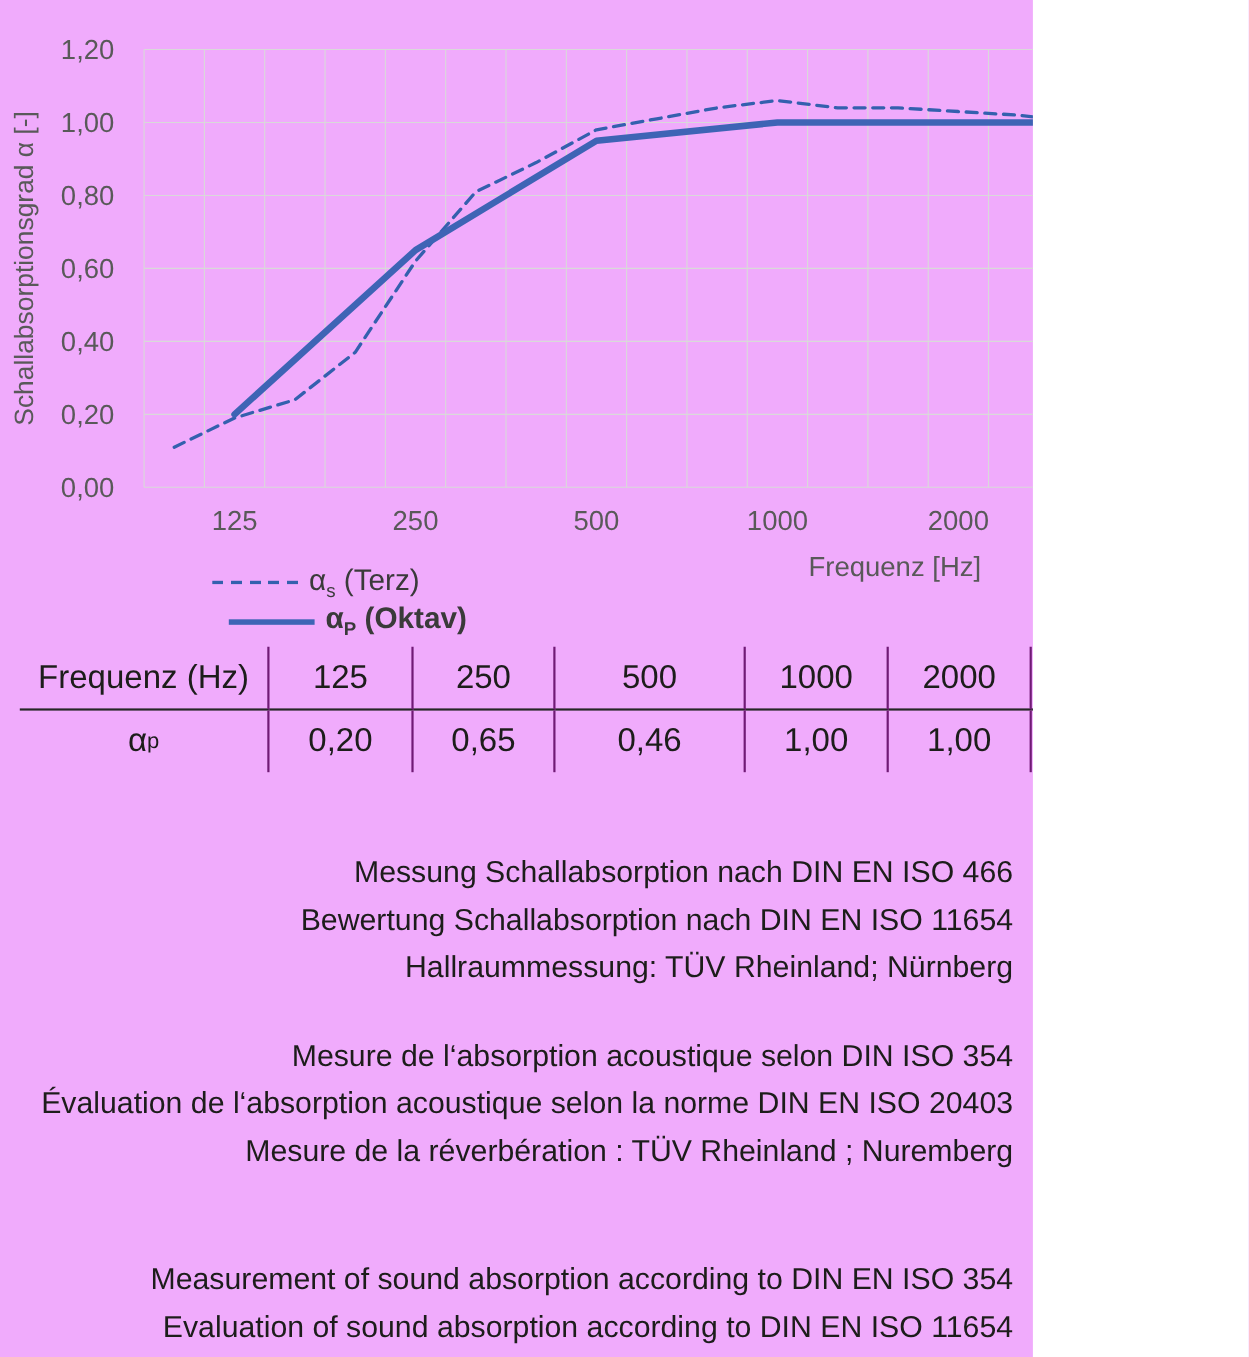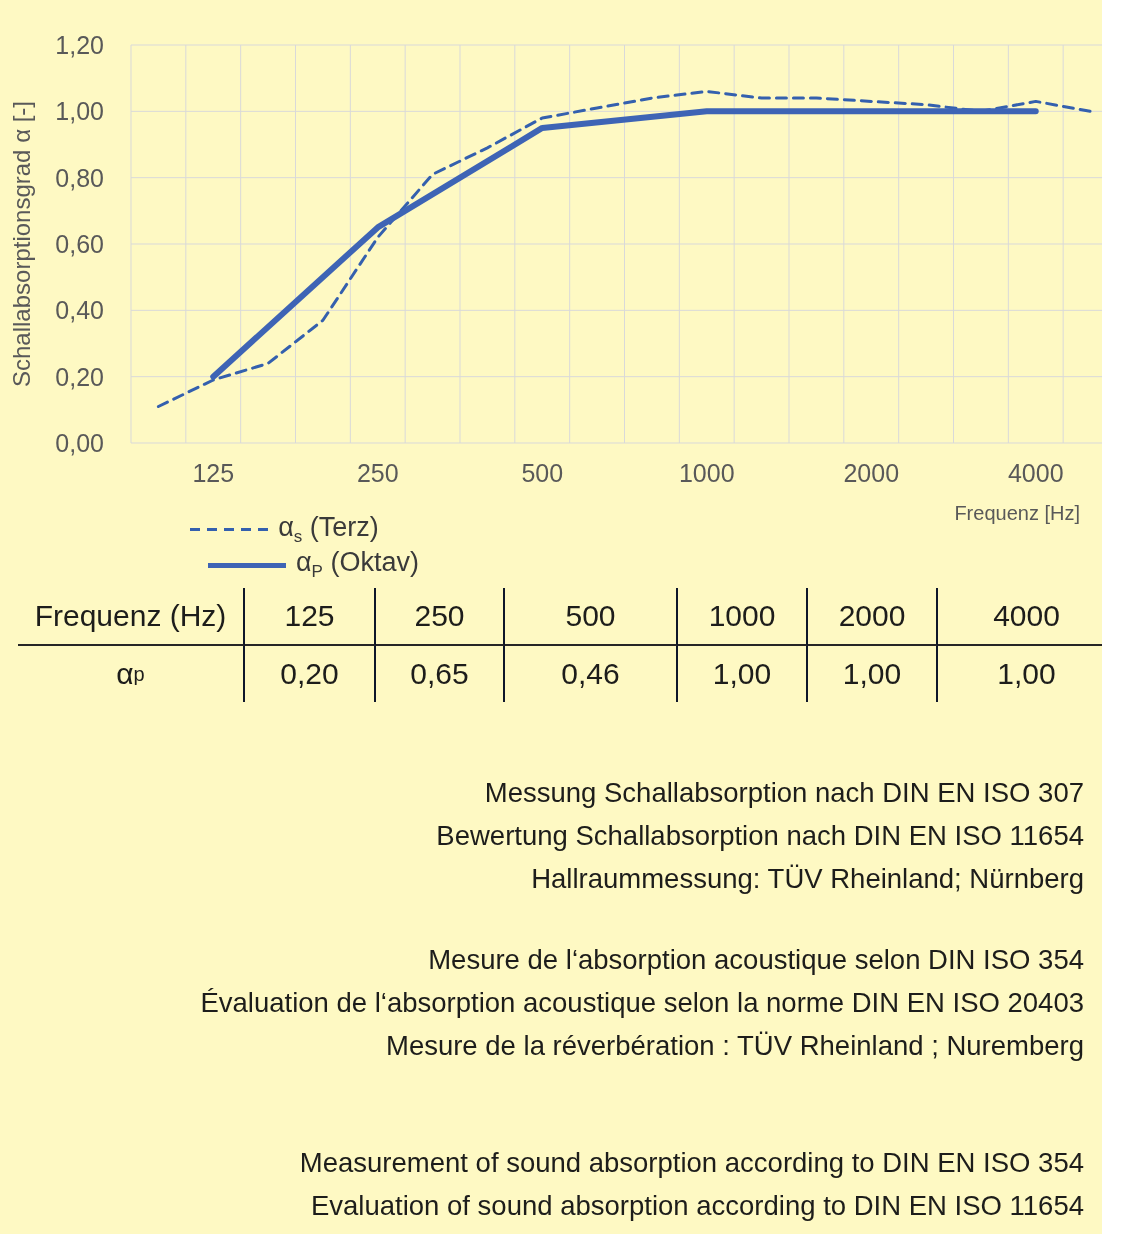--- a/index.html
+++ b/index.html
@@ -1,42 +1,42 @@
 <!DOCTYPE html>
 <html><head>
 <meta charset="utf-8">
 <style>
   html,body{margin:0;padding:0;background:#fff;}
-  .canvas{position:relative;width:1102px;height:1234px;background:#fef9c3;
+  .canvas{position:relative;width:939px;height:1234px;background:#f0abfc;
           font-family:"Liberation Sans",sans-serif;overflow:hidden;}
 
   
   #chart-svg{position:absolute;left:0;top:0;}
   #chart-svg text{font-family:"Liberation Sans",sans-serif;}
   #chart-svg .tick{font-size:25px;fill:#595959;}
   #chart-svg .ytitle{font-size:24px;fill:#595959;}
 
-  .freq-label{position:absolute;top:502px;right:22px;font-size:20px;color:#595959;margin-left:31px;}
+  .freq-label{position:absolute;top:502px;right:47px;font-size:25px;color:#595959;margin-left:31px;}
 
   
   .legend{position:absolute;left:150px;top:512px;display:flex;align-items:center;height:40px;color:#3a3a3a;flex-direction:column;}
   .legend-item{display:flex;align-items:center;}
-  .legend-item + .legend-item{margin-left:58px;}
+  .legend-item + .legend-item{margin-left:58px;font-weight:bold;}
   .sample{display:inline-block;width:78px;margin-right:10px;}
   .sample-dashed{height:3px;background:repeating-linear-gradient(90deg,#3460AE 0 10px,transparent 10px 17px);}
   .sample-solid{height:5px;background:#3E64B5;}
   .legend-label{font-size:27px;}
   .legend-label sub{font-size:17px;}
 
   
   .abs-table{position:absolute;left:18px;top:588px;width:1097px;display:grid;
              grid-template-columns:227px 131px 129px 173px 130px 130px 177px;
              grid-template-rows:58px 56px;color:#1d1d1b;}
   .abs-table .cell{display:flex;align-items:center;justify-content:center;font-size:30px;}
-  .abs-table .vline{border-right:2px solid #0f172a;}
+  .abs-table .vline{border-right:2px solid #701a75;}
   .abs-table .hline{border-bottom:2px solid #262626;}
   .abs-table sub{font-size:20px;}
 
   
   .notes{position:absolute;right:18px;left:18px;text-align:right;color:#1d1d1b;
          font-size:27.5px;line-height:43px;}
   .notes-de{top:771px;}
   .notes-fr{top:938px;}
   .notes-en{top:1141px;}
 </style>
@@ -118,21 +118,21 @@
       </div>
     <div class="cell vline">0,20</div>
     <div class="cell vline">0,65</div>
     <div class="cell vline">0,46</div>
     <div class="cell vline">1,00</div>
     <div class="cell vline">1,00</div>
     <div class="cell">1,00</div>
   </div>
 
   <div class="notes notes-de">
-    <div>Messung Schallabsorption nach DIN EN ISO 307</div>
+    <div>Messung Schallabsorption nach DIN EN ISO 466</div>
     <div>Bewertung Schallabsorption nach DIN EN ISO 11654</div>
     <div>Hallraummessung: TÜV Rheinland; Nürnberg</div>
   </div>
 
   <div class="notes notes-fr">
     <div>Mesure de l‘absorption acoustique selon DIN ISO 354</div>
     <div>Évaluation de l‘absorption acoustique selon la norme DIN EN ISO 20403</div>
     <div>Mesure de la réverbération : TÜV Rheinland ; Nuremberg</div>
   </div>
 

